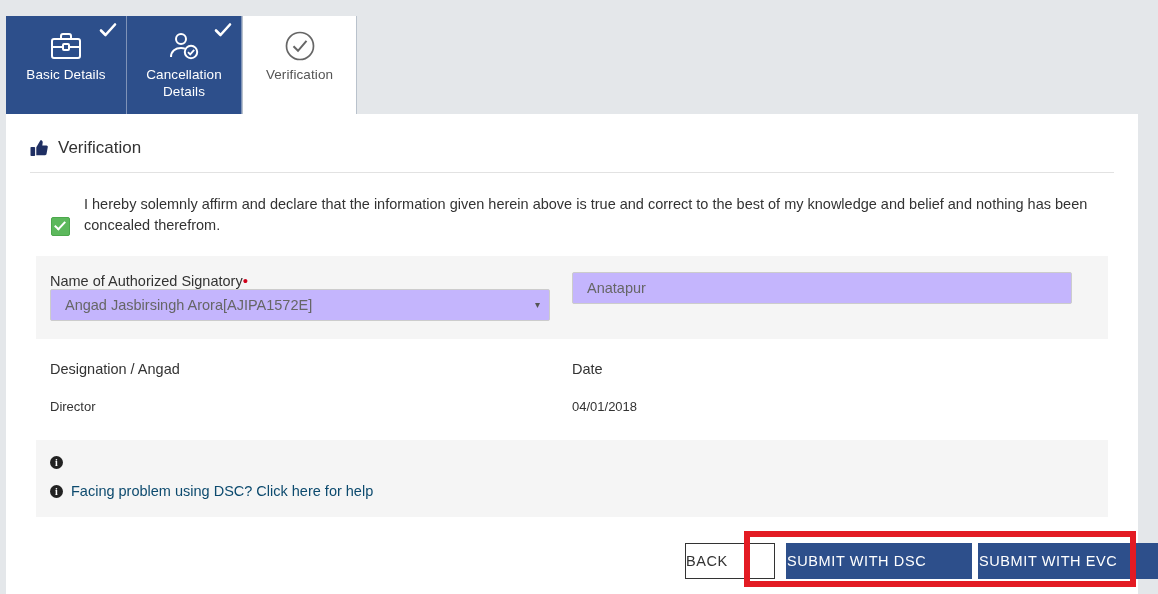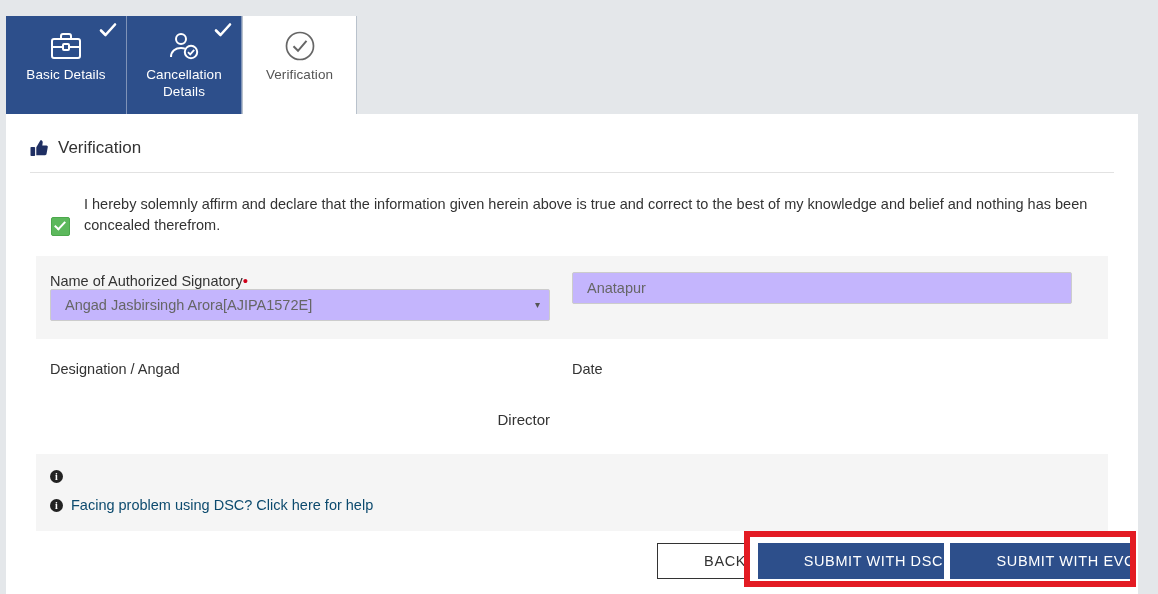--- a/index.html
+++ b/index.html
@@ -158,21 +158,21 @@
     line-height: 30px;
     font-size: 10px;
     color: #555555;
   }
 
   
   .rows { margin: 22px 30px 0 30px; padding: 0 14px; }
   .row { display: flex; }
   .row .col { width: 50%; }
   .row-head { font-size: 14.5px; color: #333333; }
-  .row-val  { font-size: 15px; color: #333333; margin-top: 34px; text-align: right; }
+  .row-val  { font-size: 13px; color: #333333; margin-top: 22px; }
 
   
   .infopanel {
     background: #f5f5f5;
     margin: 26px 30px 0 30px;
     padding: 16px 14px 18px 14px;
   }
   .infoline {
     display: flex;
     align-items: center;
@@ -200,22 +200,23 @@
     position: absolute;
     left: 0; right: 0;
     top: 413px;
     height: 67px;
   }
   .btn {
     position: absolute;
     box-sizing: border-box;
     font-size: 14.5px;
     letter-spacing: .6px;
-    text-align: right;
+    text-align: left;
     cursor: pointer;
+    margin-left: 28px;
   }
   .btn-back {
     left: 651px;
     top: 16px;
     width: 90px;
     height: 36px;
     line-height: 34px;
     background: #ffffff;
     border: 1px solid #333333;
     color: #333333;
@@ -323,20 +324,21 @@
   </div>
 
   <div class="rows">
     <div class="row">
       <div class="col">
         <div class="row-head">Designation / Angad</div>
         <div class="row-val">Director</div>
       </div>
       <div class="col">
         <div class="row-head">Date</div>
+        <div class="row-val">04/01/2018</div>
       </div>
     </div>
   </div>
 
   <div class="infopanel">
     <div class="infoline">
       <span class="iicon">i</span>
     </div>
     <div class="infoline">
       <span class="iicon">i</span>

